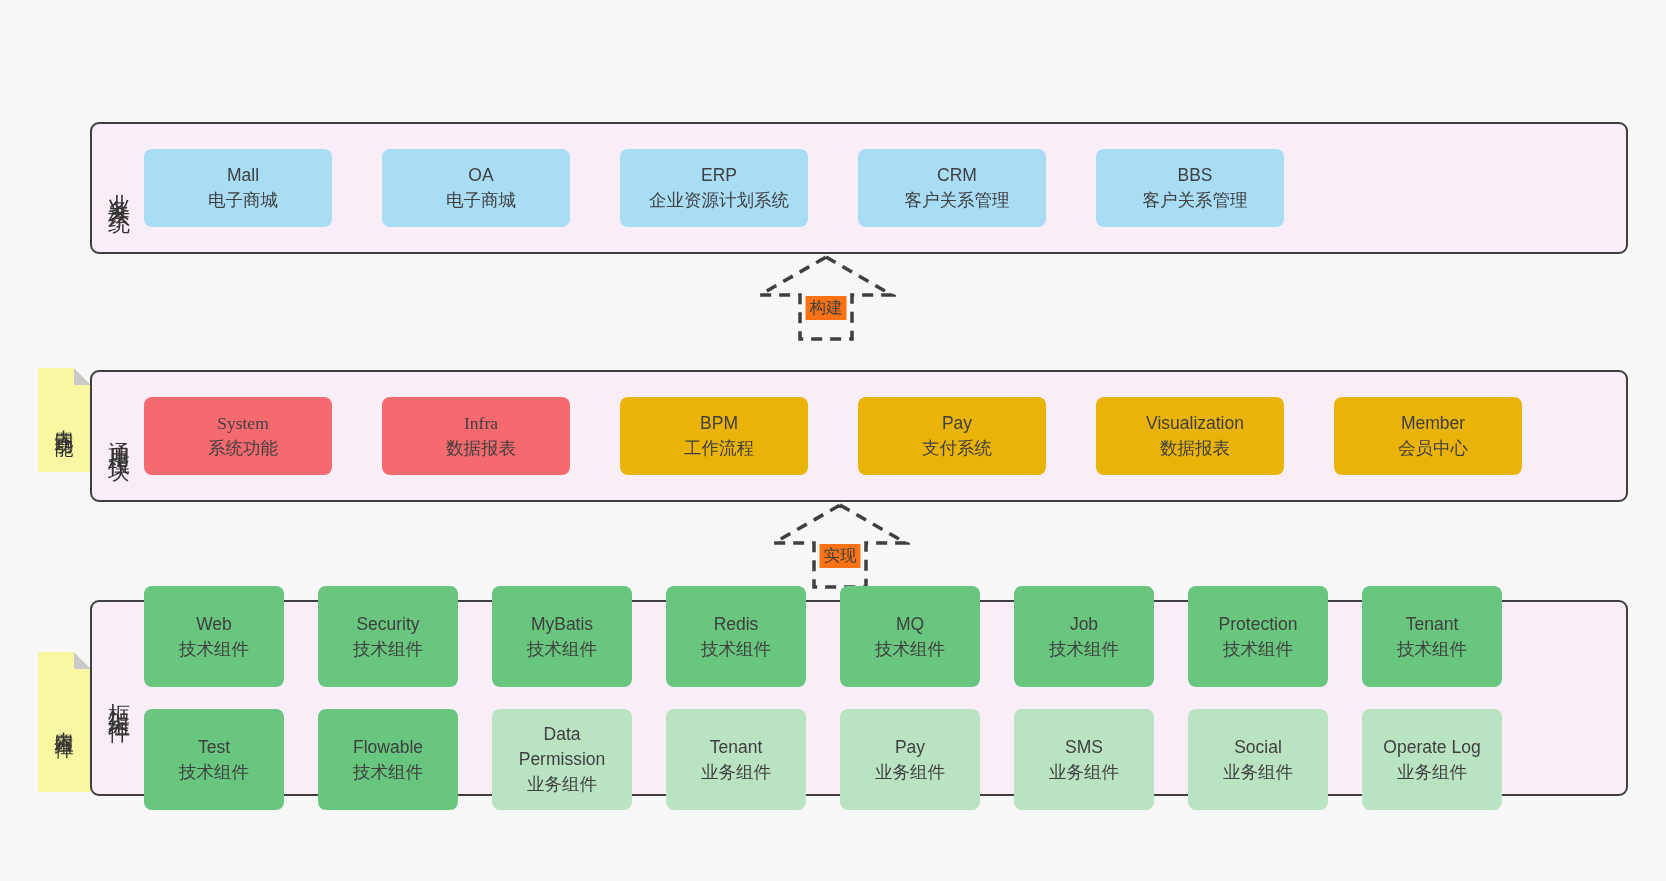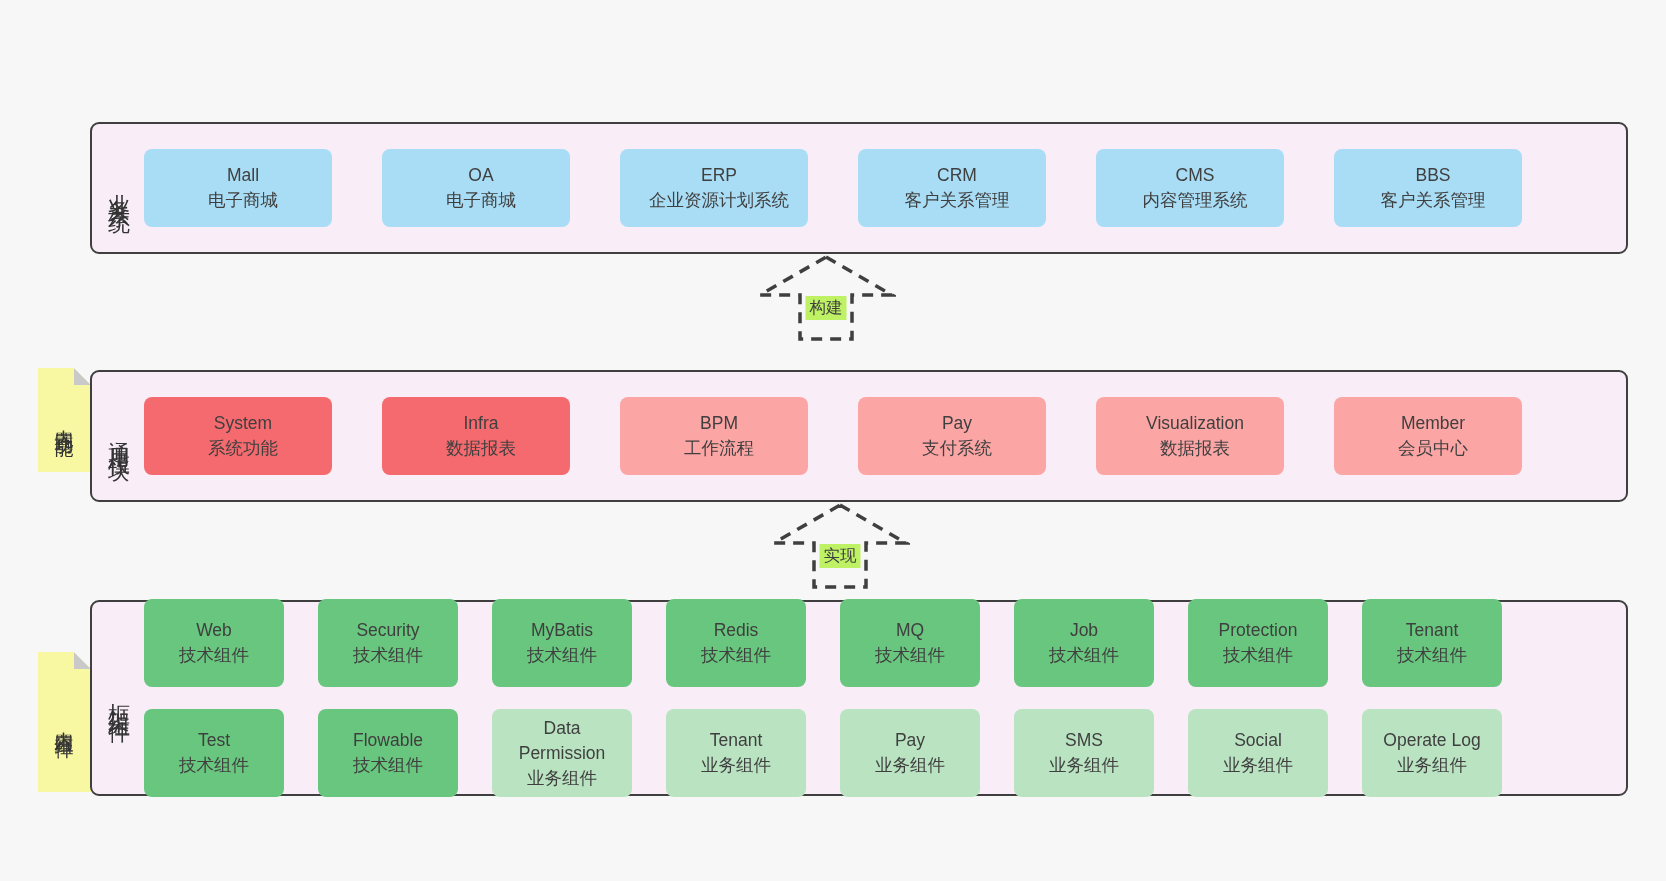--- a/index.html
+++ b/index.html
@@ -21,24 +21,24 @@
     font-size:22px;letter-spacing:6px;color:#333;
     margin:0 10px 0 16px;flex:0 0 auto;line-height:1;
   }
   .box-row{display:flex;gap:50px;margin-left:4px;}
   .box{
     border-radius:8px;display:flex;flex-direction:column;
     justify-content:center;align-items:center;text-align:center;
     font-size:17.5px;line-height:25px;padding:2px 6px;box-sizing:border-box;
   }
   .box.wide{width:188px;height:78px;padding-left:16px;}
-  .box.small{width:140px;height:88px;}
+  .box.small{width:140px;height:101px;}
   .blue{background:#a9ddf5;}
-  .red{background:#f56a6e;}
-  .pink{background:#fca5a5;}
+  .red{background:#f56a6e;font-family:Liberation Serif, serif;}
+  .pink{background:#eab308;}
   .green{background:#68c67e;}
   .lightgreen{background:#b9e3c1;}
   .grid{display:flex;flex-direction:column;gap:22px;margin-left:4px;}
   .grid .grid-row{display:flex;gap:34px;}
   .sticky{
     position:absolute;width:53px;background:#f8f8a2;z-index:1;
     display:flex;align-items:center;justify-content:center;
     clip-path:polygon(0 0, calc(100% - 17px) 0, 100% 17px, 100% 100%, 0 100%);
   }
   #sticky-modules{left:38px;top:368px;height:104px;}
@@ -47,21 +47,21 @@
   .sticky-text{
     writing-mode:vertical-rl;text-orientation:upright;
     font-size:19px;letter-spacing:3px;color:#333;line-height:1;position:relative;z-index:1;
   }
   .arrow{position:absolute;width:140px;height:88px;z-index:2;}
   #arrow-build{left:756px;top:254px;}
   #arrow-implement{left:770px;top:502px;font-family:Liberation Serif, serif;}
   .arrow svg{position:absolute;left:0;top:0;}
   .arrow-label{
     position:absolute;left:50%;top:42px;transform:translateX(-50%);
-    background:#bef264;padding:1px 4px;font-size:16.5px;white-space:nowrap;
+    background:#f97316;padding:1px 4px;font-size:16.5px;white-space:nowrap;
   }
 </style>
 </head>
 <body>
 
 <div class="panel" id="panel-business">
   <div class="side-label">业务系统</div>
   <div class="box-row">
     <div class="box wide blue">
       <div>Mall</div>
@@ -71,24 +71,20 @@
       <div>OA</div>
       <div>电子商城</div>
     </div>
     <div class="box wide blue">
       <div>ERP</div>
       <div>企业资源计划系统</div>
     </div>
     <div class="box wide blue">
       <div>CRM</div>
       <div>客户关系管理</div>
-    </div>
-    <div class="box wide blue">
-      <div>CMS</div>
-      <div>内容管理系统</div>
     </div>
     <div class="box wide blue">
       <div>BBS</div>
       <div>客户关系管理</div>
     </div>
   </div>
 </div>
 
 <div class="arrow" id="arrow-build">
   <svg width="140" height="88" viewBox="0 0 140 88">

